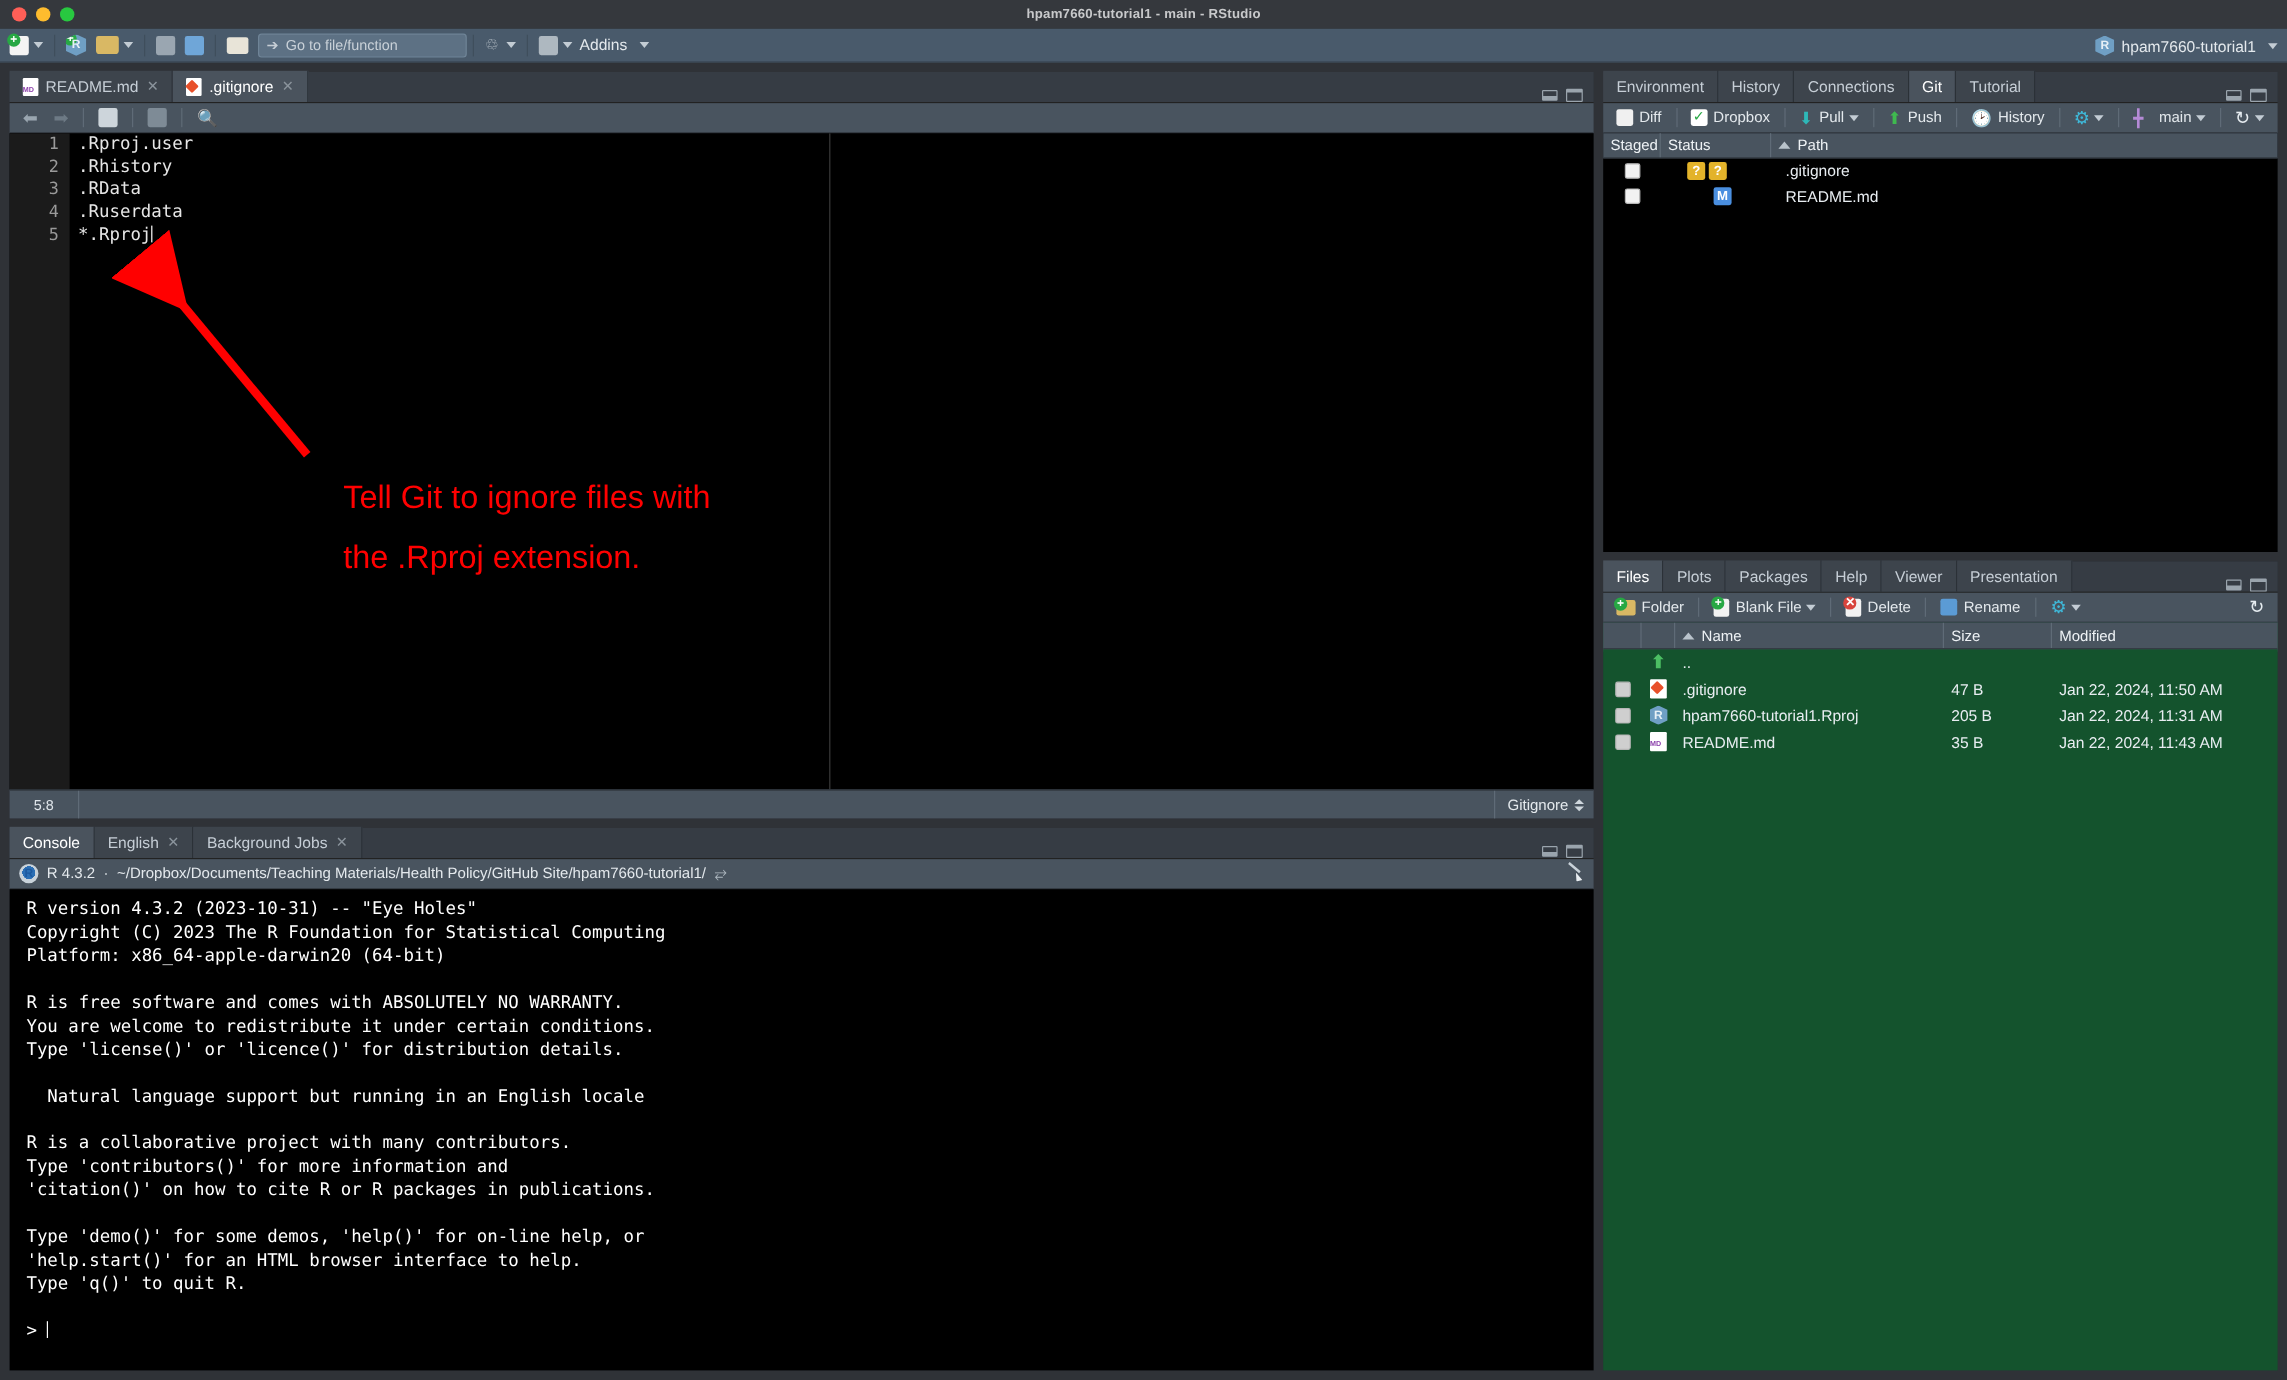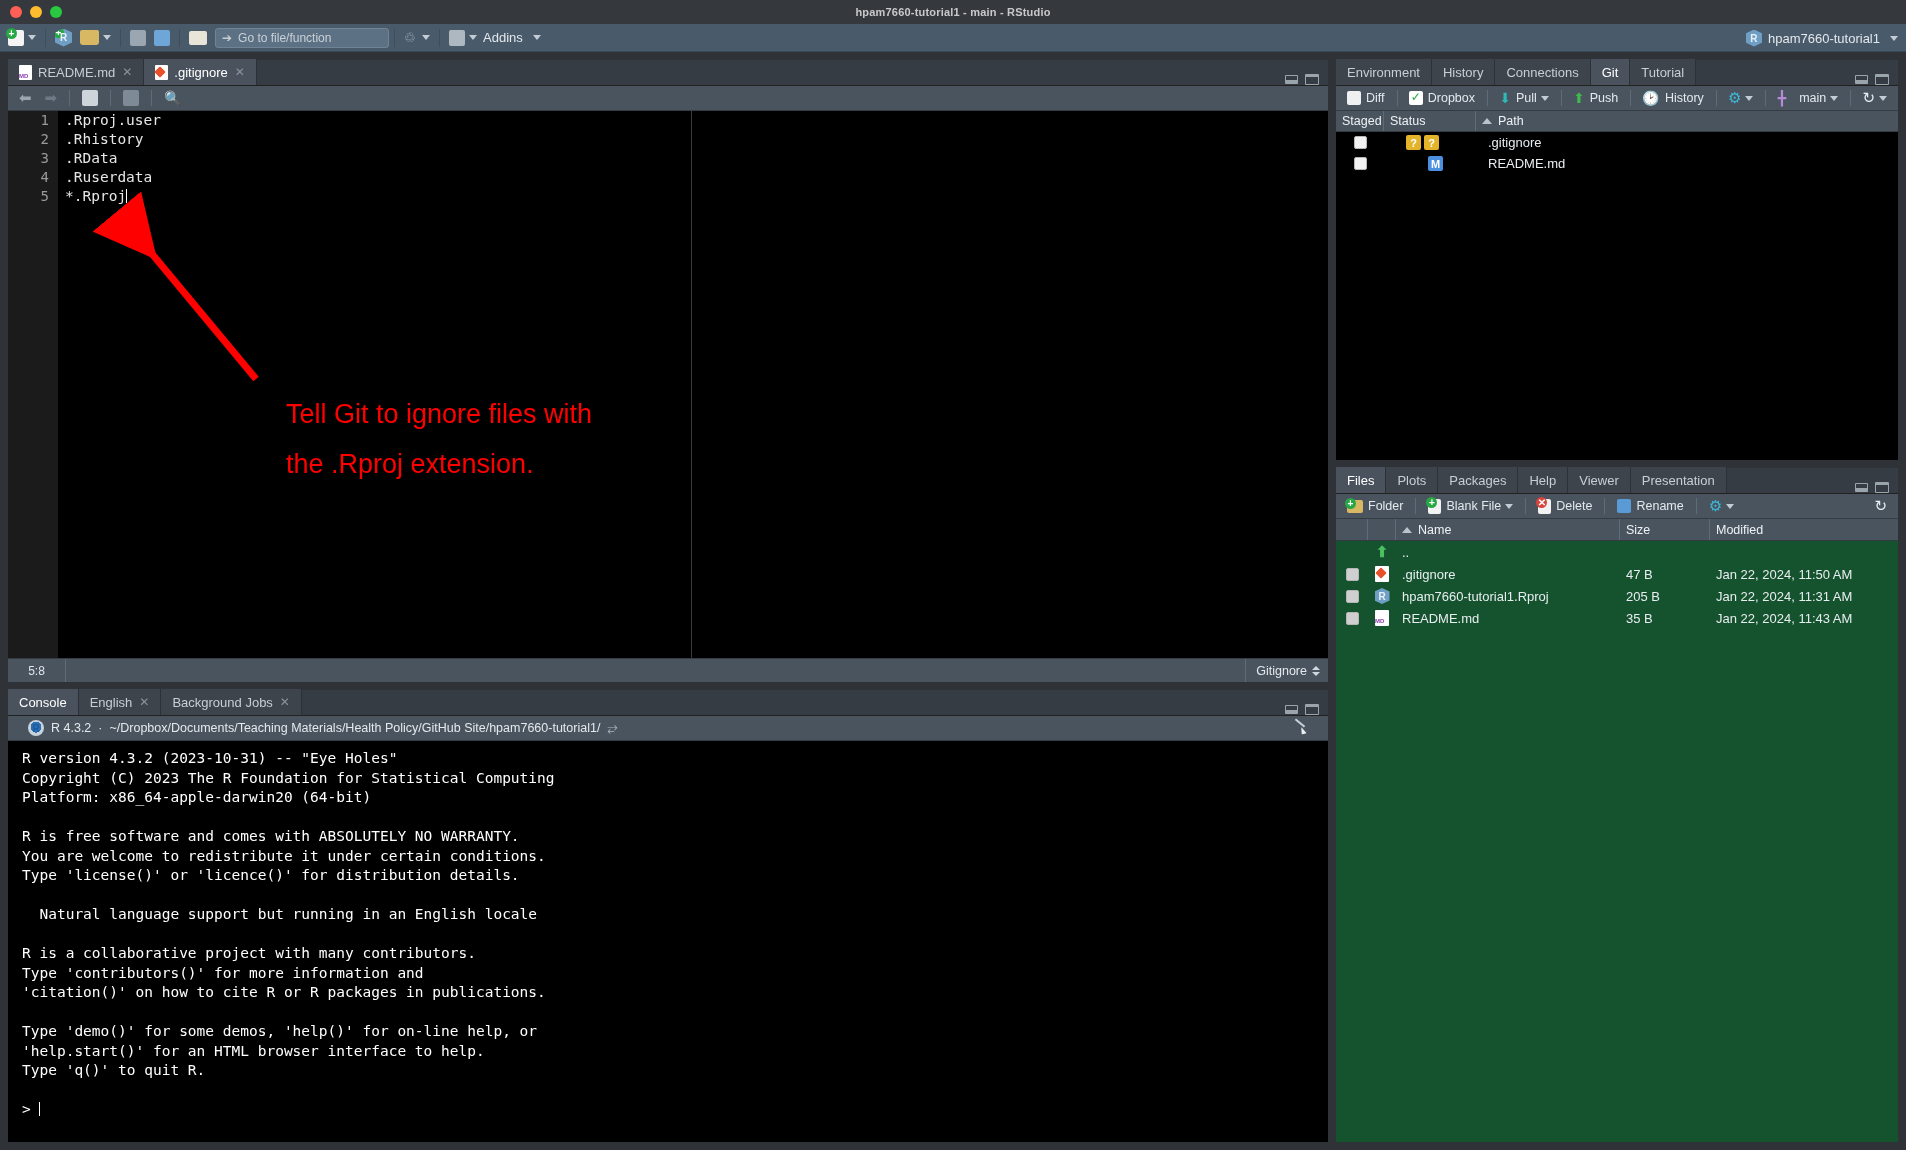--- a/index.html
+++ b/index.html
@@ -121,21 +121,21 @@
   .console-body {
     position: absolute; left: 0; top: 51px; right: 0; bottom: 0; background: #000;
     padding: 8px 10px 0 14px; overflow: hidden;
   }
   .console-body .cl {
     font-family: "DejaVu Sans Mono", monospace; font-size: 14.5px; line-height: 19.5px;
     color: #ffffff; white-space: pre;
   }
   .console-path {
     height: 25px; background: #49545f; display: flex; align-items: center; gap: 7px;
-    padding: 0 20px; border-bottom: 1px solid #343b43; font-size: 12.5px; color: #e4e9ed;
+    padding: 0 8px; border-bottom: 1px solid #343b43; font-size: 12.5px; color: #e4e9ed;
   }
   .rlogo {
     width: 16px; height: 16px; border-radius: 50%;
     background: radial-gradient(circle at 50% 45%, #2b6fb5 0 45%, #c8d2da 46% 100%);
     position: relative; flex: none;
   }
   .rlogo::after { content: "R"; position: absolute; inset: 0; color: #1d5aa0; font-size: 10px;
                   font-weight: bold; display: flex; align-items: center; justify-content: center; }
   .broom { margin-left: auto; width: 16px; height: 16px; position: relative; }
   .broom::before { content: ""; position: absolute; left: 2px; top: 2px; width: 12px; height: 2px;

